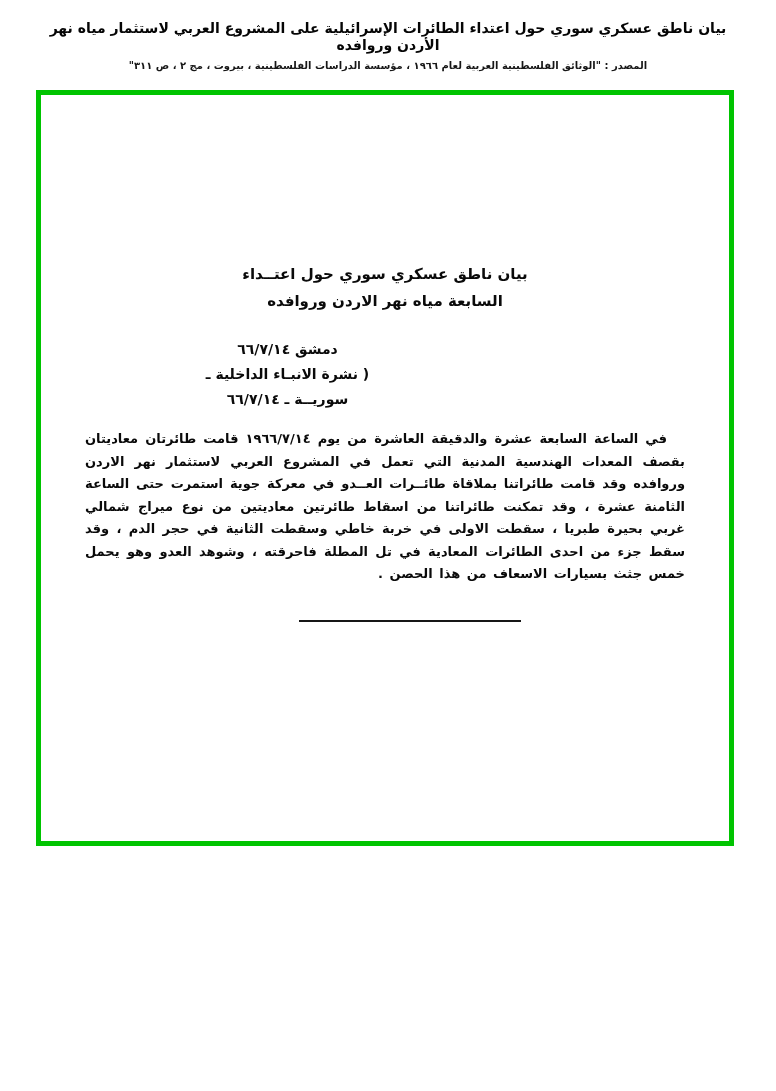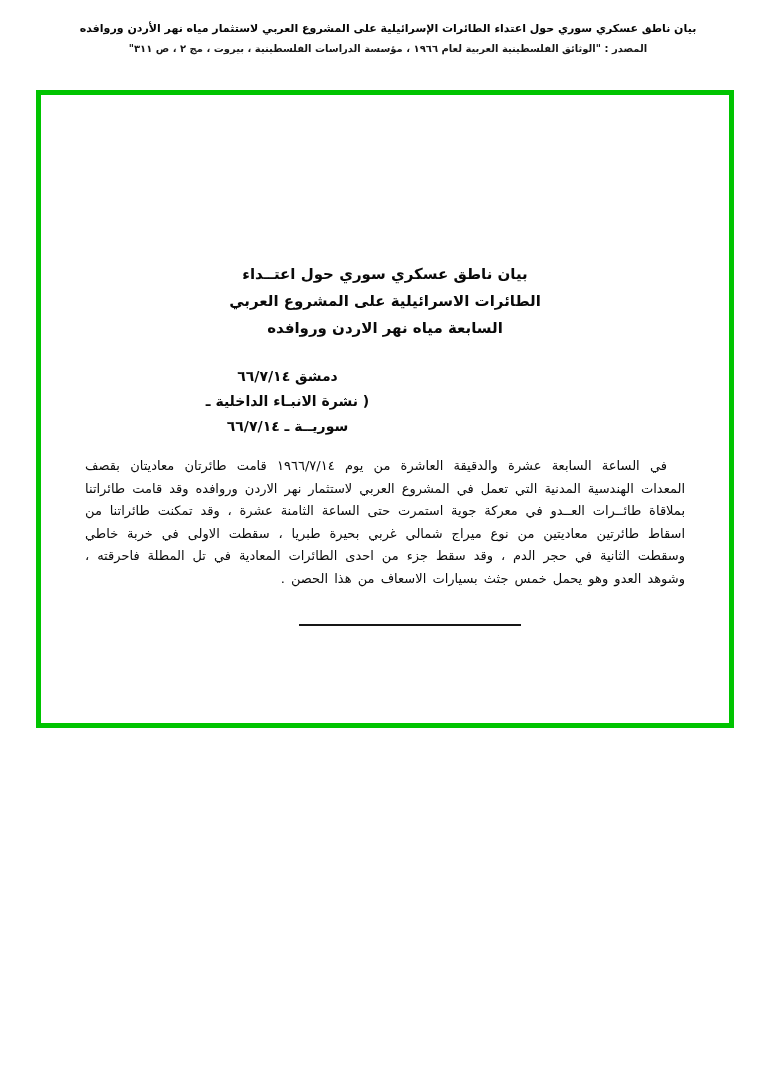--- a/index.html
+++ b/index.html
@@ -12,45 +12,45 @@
   }
   .page {
     position: relative;
     width: 776px; height: 1091px;
     direction: rtl;
     overflow: hidden;
     background: #ffffff;
   }
   .top-header { padding-top: 20px; text-align: center; }
   .header-title {
-    font-size: 11px; font-weight: bold; line-height: 17px;
+    font-size: 14px; font-weight: bold; line-height: 17px;
     padding: 0 28px; color: #050505;
   }
   .header-source {
     font-size: 10px; font-weight: bold; margin-top: 6px; color: #161616;
   }
   .doc-frame {
     position: absolute; left: 36px; top: 90px;
-    width: 698px; height: 638px;
+    width: 698px; height: 756px;
     border: 5px solid #00c400;
     background: #ffffff;
   }
   .doc-title {
     margin-top: 166px; text-align: center;
     font-weight: bold; font-size: 15px; line-height: 27px; color: #0a0a0a;
   }
   .dateline {
     margin-top: 22px; padding-right: 195px;
     font-weight: bold; font-size: 14px; line-height: 25px;
     text-align: center; color: #0a0a0a;
   }
   .body-text { margin-top: 16px; padding: 0 44px; }
   .body-text p {
     margin: 0 0 14px;
-    font-size: 13px; font-weight: normal; line-height: 22.5px;
+    font-size: 13px; font-weight: bold; line-height: 22.5px;
     text-align: justify; text-indent: 18px; word-spacing: 2px;
     color: #0a0a0a;
   }
   .divider {
     width: 222px; height: 0;
     border-top: 2px solid #161616;
     margin: 34px 208px 0 auto;
   }
 </style>
 </head>
@@ -60,21 +60,20 @@
 
   <div class="top-header">
     <div class="header-title">بيان ناطق عسكري سوري حول اعتداء الطائرات الإسرائيلية على المشروع العربي لاستثمار مياه نهر الأردن وروافده</div>
     <div class="header-source">المصدر : "الوثائق الفلسطينية العربية لعام ١٩٦٦ ، مؤسسة الدراسات الفلسطينية ، بيروت ، مج ٢ ، ص ٣١١"</div>
   </div>
 
   <div class="doc-frame" style="border-color: rgb(0, 196, 0);">
 
     <div class="doc-title">
       <div>بيان ناطق عسكري سوري حول اعتــداء</div>
-      <div>الطائرات الاسرائيلية على المشروع العربي</div>
       <div>السابعة مياه نهر الاردن وروافده</div>
     </div>
 
     <div class="dateline">
       <div>دمشق ٦٦/٧/١٤</div>
       <div>( نشرة الانبـاء الداخلية ـ</div>
       <div>سوريــة ـ ٦٦/٧/١٤</div>
     </div>
 
     <div class="body-text">

